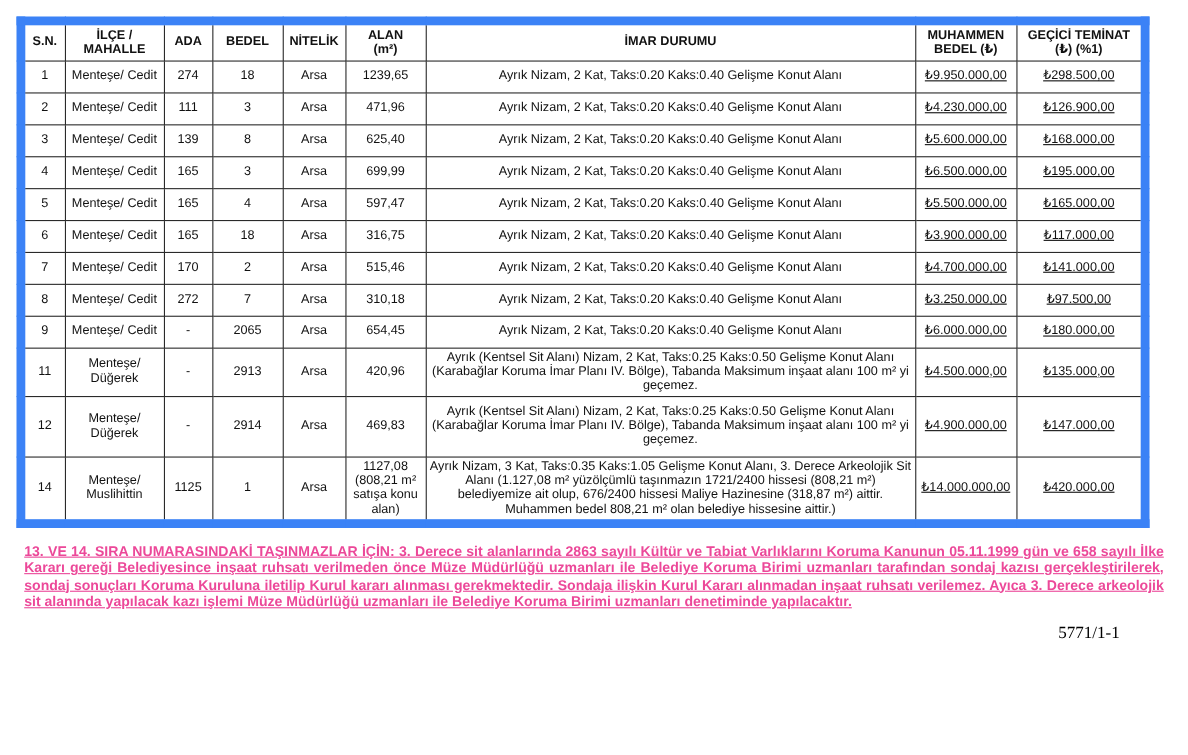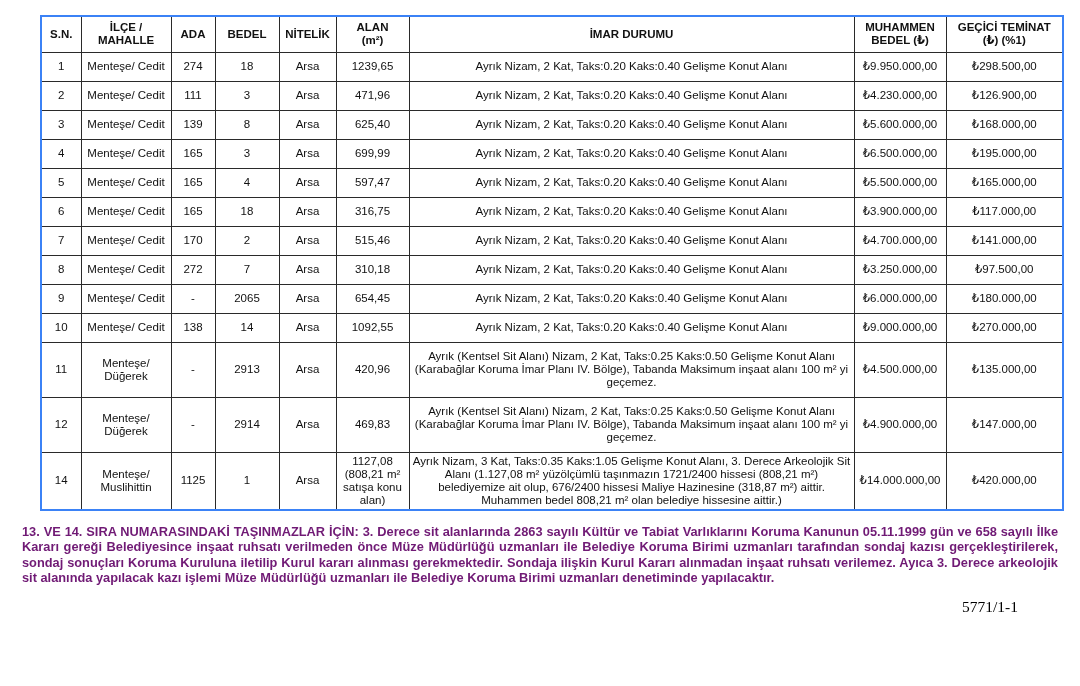--- a/index.html
+++ b/index.html
@@ -10,22 +10,22 @@
     color: #111111;
     font-family: "Liberation Sans", "DejaVu Sans", sans-serif;
     overflow: hidden;
   }
   .sheet { position: relative; width: 1080px; height: 686px; }
 
   table.auction {
     border-collapse: collapse;
     table-layout: fixed;
     width: 1022px;
-    margin: 15px 0 0 40px;
-    border: 2px solid #3b82f6;
+    margin: 15px 0 0 15px;
+    border: 8px solid #3b82f6;
   }
   table.auction th, table.auction td {
     border: 1px solid #2a2a2a;
     text-align: center;
     vertical-align: middle;
     padding: 2px 3px;
     font-size: 11.5px;
     line-height: 13px;
     overflow: hidden;
   }
@@ -35,29 +35,30 @@
     height: 36px;
     padding: 2px 2px;
   }
   
   tbody tr { height: 29px; }
   tbody tr:nth-child(11), tbody tr:nth-child(12) { height: 55px; }
   tbody tr:nth-child(13) { height: 38px; }
   tbody tr:nth-child(14) { height: 66px; }
   tbody tr:nth-child(15) { height: 31px; }
   td.c-imar { padding: 2px 8px; }
-  td.c-bedel, td.c-teminat { padding: 2px 2px; }
+  td.c-bedel, td.c-teminat { padding: 2px 2px; text-decoration: underline; }
 
   .note {
     margin: 13px 22px 0 22px;
     font-weight: bold;
     font-size: 12.8px;
     line-height: 15.5px;
     text-align: justify;
-    color: #701a75;
+    text-decoration: underline;
+    color: #ec4899;
   }
   .doc-ref {
     margin-top: 12px;
     text-align: right;
     padding-right: 62px;
     font-family: "Liberation Serif", "DejaVu Serif", serif;
     font-size: 15.5px;
     color: #000;
   }
 </style>
@@ -189,31 +190,20 @@
           <td class="c-mahalle">Menteşe/ Cedit</td>
           <td class="c-ada">-</td>
           <td class="c-parsel">2065</td>
           <td class="c-nitelik">Arsa</td>
           <td class="c-alan">654,45</td>
           <td class="c-imar">Ayrık Nizam, 2 Kat, Taks:0.20 Kaks:0.40 Gelişme Konut Alanı</td>
           <td class="c-bedel">₺6.000.000,00</td>
           <td class="c-teminat">₺180.000,00</td>
         </tr>
         <tr>
-          <td class="c-sn">10</td>
-          <td class="c-mahalle">Menteşe/ Cedit</td>
-          <td class="c-ada">138</td>
-          <td class="c-parsel">14</td>
-          <td class="c-nitelik">Arsa</td>
-          <td class="c-alan">1092,55</td>
-          <td class="c-imar">Ayrık Nizam, 2 Kat, Taks:0.20 Kaks:0.40 Gelişme Konut Alanı</td>
-          <td class="c-bedel">₺9.000.000,00</td>
-          <td class="c-teminat">₺270.000,00</td>
-        </tr>
-        <tr>
           <td class="c-sn">11</td>
           <td class="c-mahalle">Menteşe/ Düğerek</td>
           <td class="c-ada">-</td>
           <td class="c-parsel">2913</td>
           <td class="c-nitelik">Arsa</td>
           <td class="c-alan">420,96</td>
           <td class="c-imar">Ayrık (Kentsel Sit Alanı) Nizam, 2 Kat, Taks:0.25 Kaks:0.50 Gelişme Konut Alanı (Karabağlar Koruma İmar Planı IV. Bölge), Tabanda Maksimum inşaat alanı 100 m² yi geçemez.</td>
           <td class="c-bedel">₺4.500.000,00</td>
           <td class="c-teminat">₺135.000,00</td>
         </tr>

